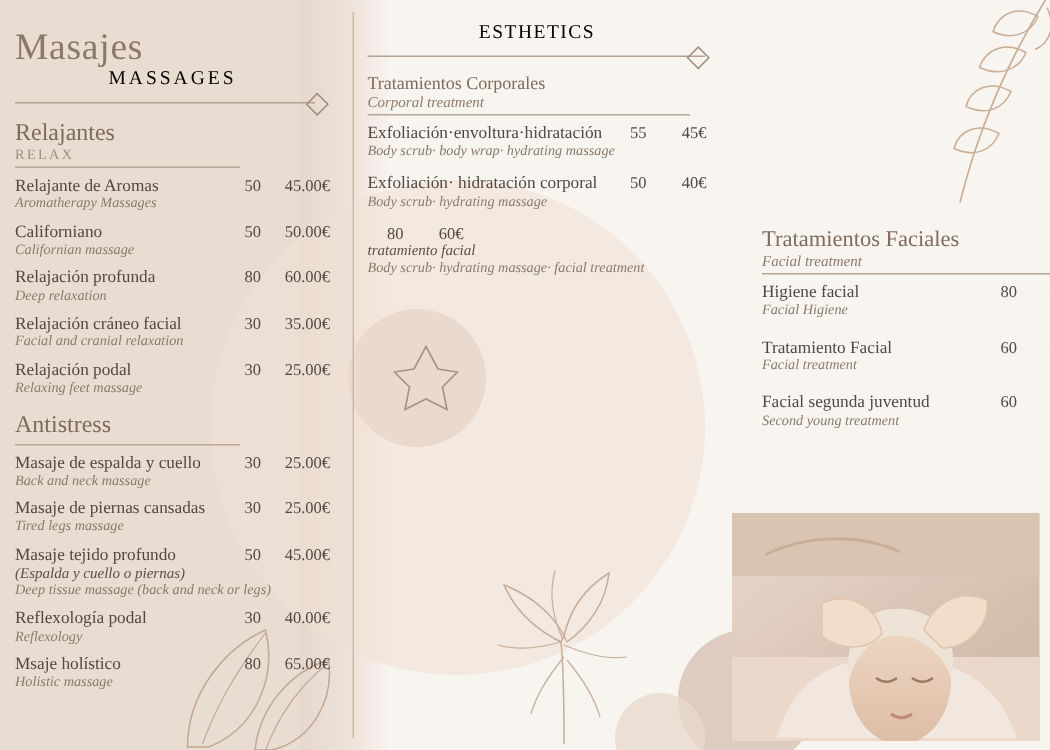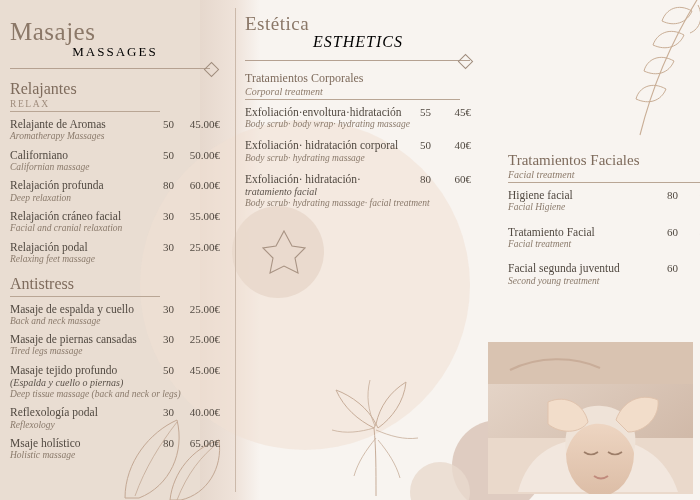--- a/index.html
+++ b/index.html
@@ -387,22 +387,21 @@
             <span class="item-price">65.00€</span>
           </div>
           <div class="item-desc">Holistic massage</div>
         </div>
       </div>
     </div>
   </div>
 
   <div class="col-mid">
     <div style="padding:14px 4px 0 0;">
-      <h1 class="title-main" style="font-size:19px;">Estética</h1>
-      <div class="title-sub" style="font-style:italic; letter-spacing:1px; font-size:16px;">ESTHETICS</div>
+      <div class="title-sub" style="letter-spacing:1px; font-size:13px;">ESTHETICS</div>
 
       <div class="diamond-row" style="margin-top:4px; width:225px;">
         <div class="line" style="width:225px;"></div>
         <div class="diamond" style="left:215px;"></div>
       </div>
 
       <div style="margin-top:6px;">
         <h2 class="sec-title" style="font-size:12px;">Tratamientos Corporales</h2>
         <div class="sec-sub-it">Corporal treatment</div>
         <div class="rule" style="width:215px;"></div>
@@ -420,21 +419,20 @@
           <div class="item-line">
             <span class="item-name">Exfoliación· hidratación corporal</span>
             <span class="item-min">50</span>
             <span class="item-price">40€</span>
           </div>
           <div class="item-desc">Body scrub· hydrating massage</div>
         </div>
 
         <div class="item" style="margin-bottom:9px;">
           <div class="item-line">
-            <span class="item-name">Exfoliación· hidratación·</span>
             <span class="item-min">80</span>
             <span class="item-price">60€</span>
           </div>
           <div class="item-extra">tratamiento facial</div>
           <div class="item-desc">Body scrub·  hydrating massage· facial treatment</div>
         </div>
       </div>
     </div>
   </div>
 

